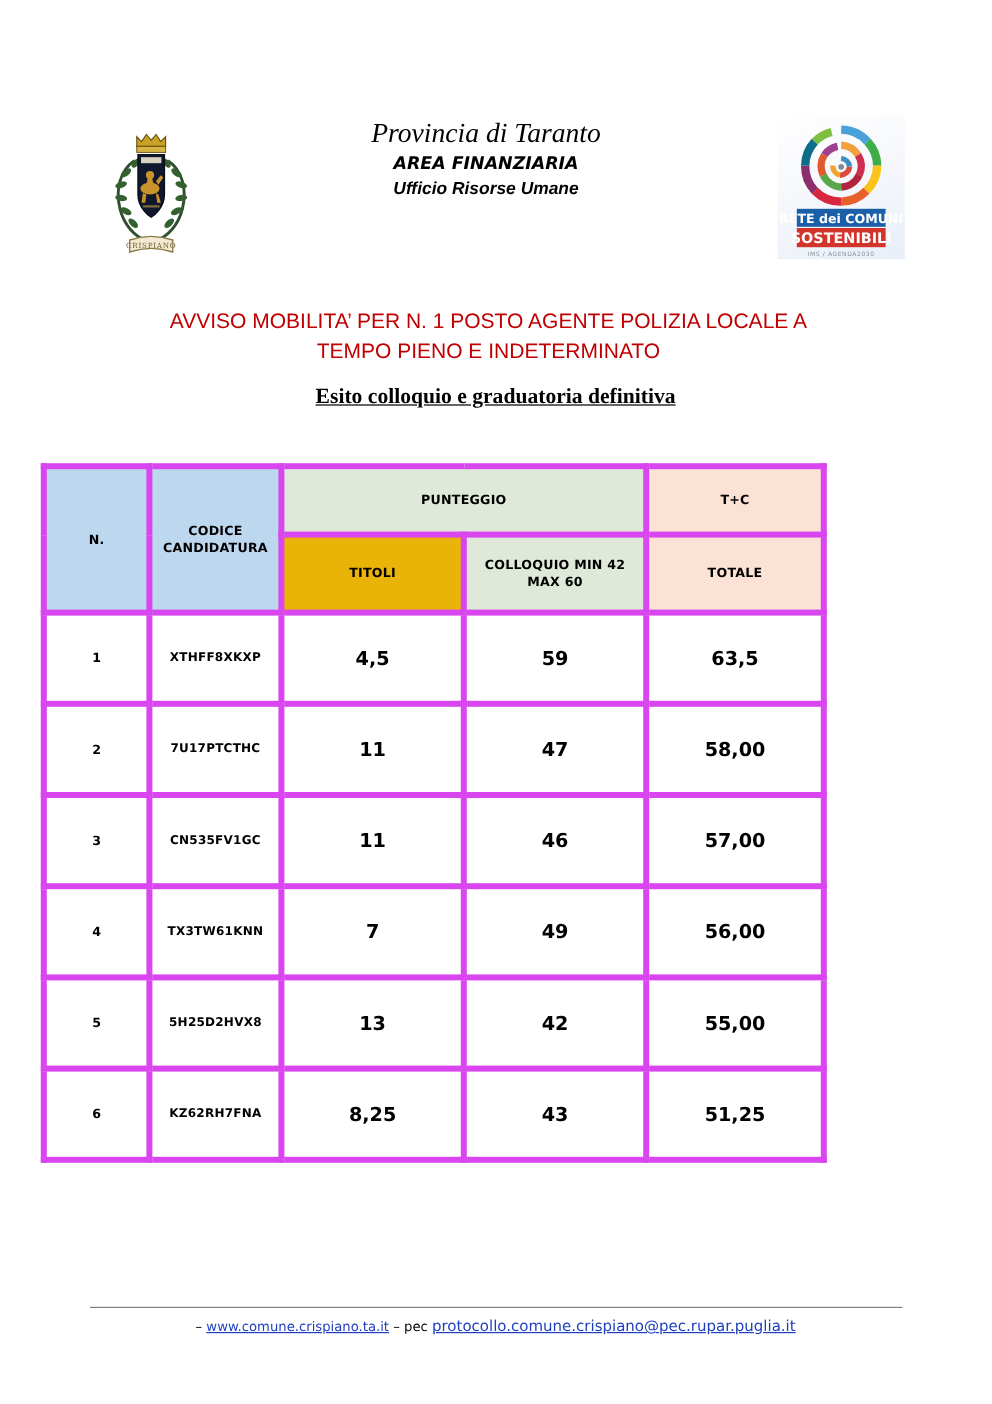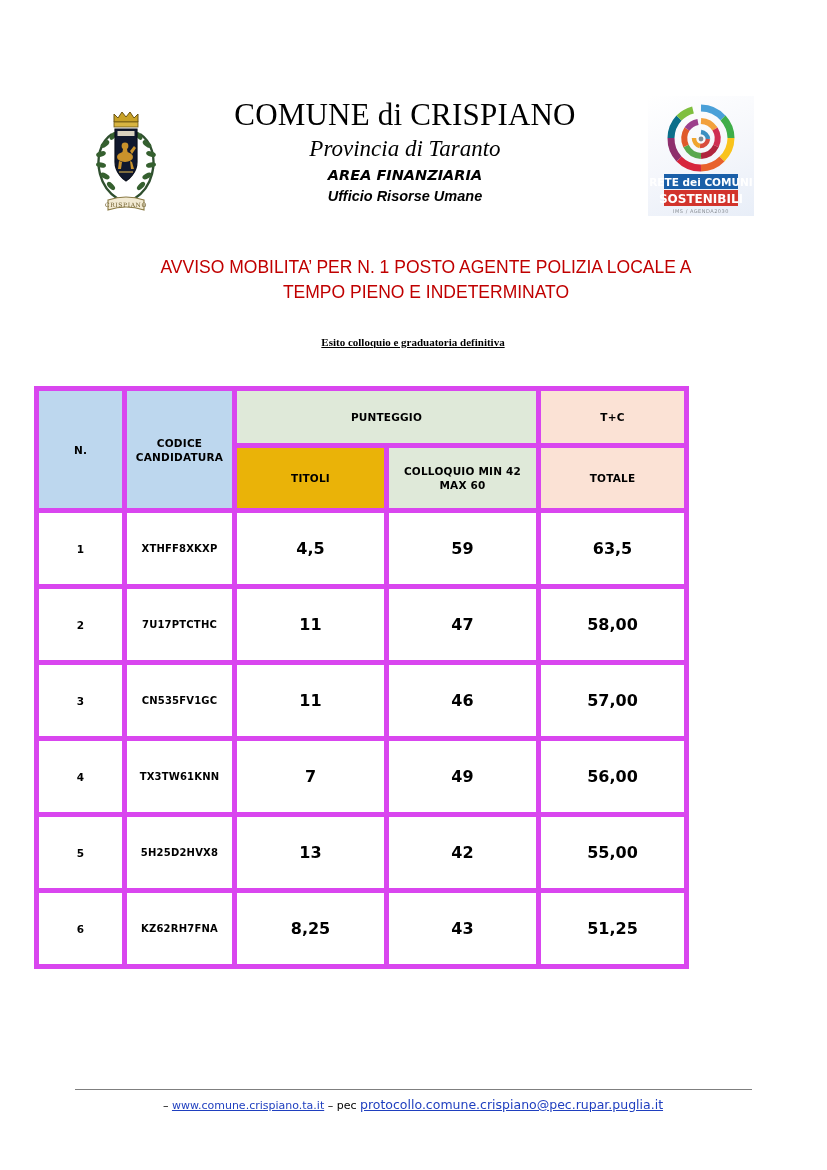--- a/index.html
+++ b/index.html
@@ -70,40 +70,39 @@
     left: 648px;
     top: 0px;
     width: 106px;
     height: 120px;
     background: linear-gradient(160deg, #ffffff 0%, #f4f6fb 55%, #e8eef8 100%);
   }
 
   
   .notice {
     position: absolute;
-    left: 76px;
+    left: 57px;
     top: 255px;
     width: 700px;
     text-align: center;
     color: #c00000;
     font-family: "Liberation Sans", sans-serif;
     font-size: 17.5px;
     line-height: 25px;
   }
   .subtitle {
     position: absolute;
     left: 63px;
     top: 320px;
     width: 700px;
     text-align: center;
     font-family: "Liberation Serif", serif;
     font-weight: bold;
-    font-size: 11px;
+    font-size: 18px;
     text-decoration: underline;
-    margin-top: 16px;
   }
 
   
   .grid {
     position: absolute;
     left: 34px;
     top: 386px;
     width: 650px;
     border-collapse: collapse;
     table-layout: fixed;
@@ -203,21 +202,20 @@
         <path d="M37 49 L41 49 L42 54 L36 54 Z"></path>
       </g>
       <path d="M33 71 L47 71 L47 73 L33 73 Z" fill="#7d6b3e"></path>
 
       <path d="M22 100 C34 96 46 96 58 100 L58 110 C46 106 34 106 22 110 Z" fill="#f2ead3" stroke="#8a7a44" stroke-width="1.1"></path>
       <text x="40" y="107" font-family="DejaVu Serif, serif" font-size="6" fill="#6b5a28" text-anchor="middle" letter-spacing="0.6">CRISPIANO</text>
     </svg>
   </div>
 
   <div class="header-titles">
-    <div class="title-main">COMUNE di CRISPIANO</div>
     <div class="title-prov">Provincia di Taranto</div>
     <div class="title-area">AREA FINANZIARIA</div>
     <div class="title-office">Ufficio Risorse Umane</div>
   </div>
 
   <div class="rcs-logo">
     <svg viewBox="0 0 106 120" width="106" height="120">
       <g fill="none" stroke-width="7" stroke-linecap="butt">
         <path d="M53 12 A30 30 0 0 1 75 22" stroke="#4aa0d8"></path>
         <path d="M75 22 A30 30 0 0 1 83 42" stroke="#3fae49"></path>

